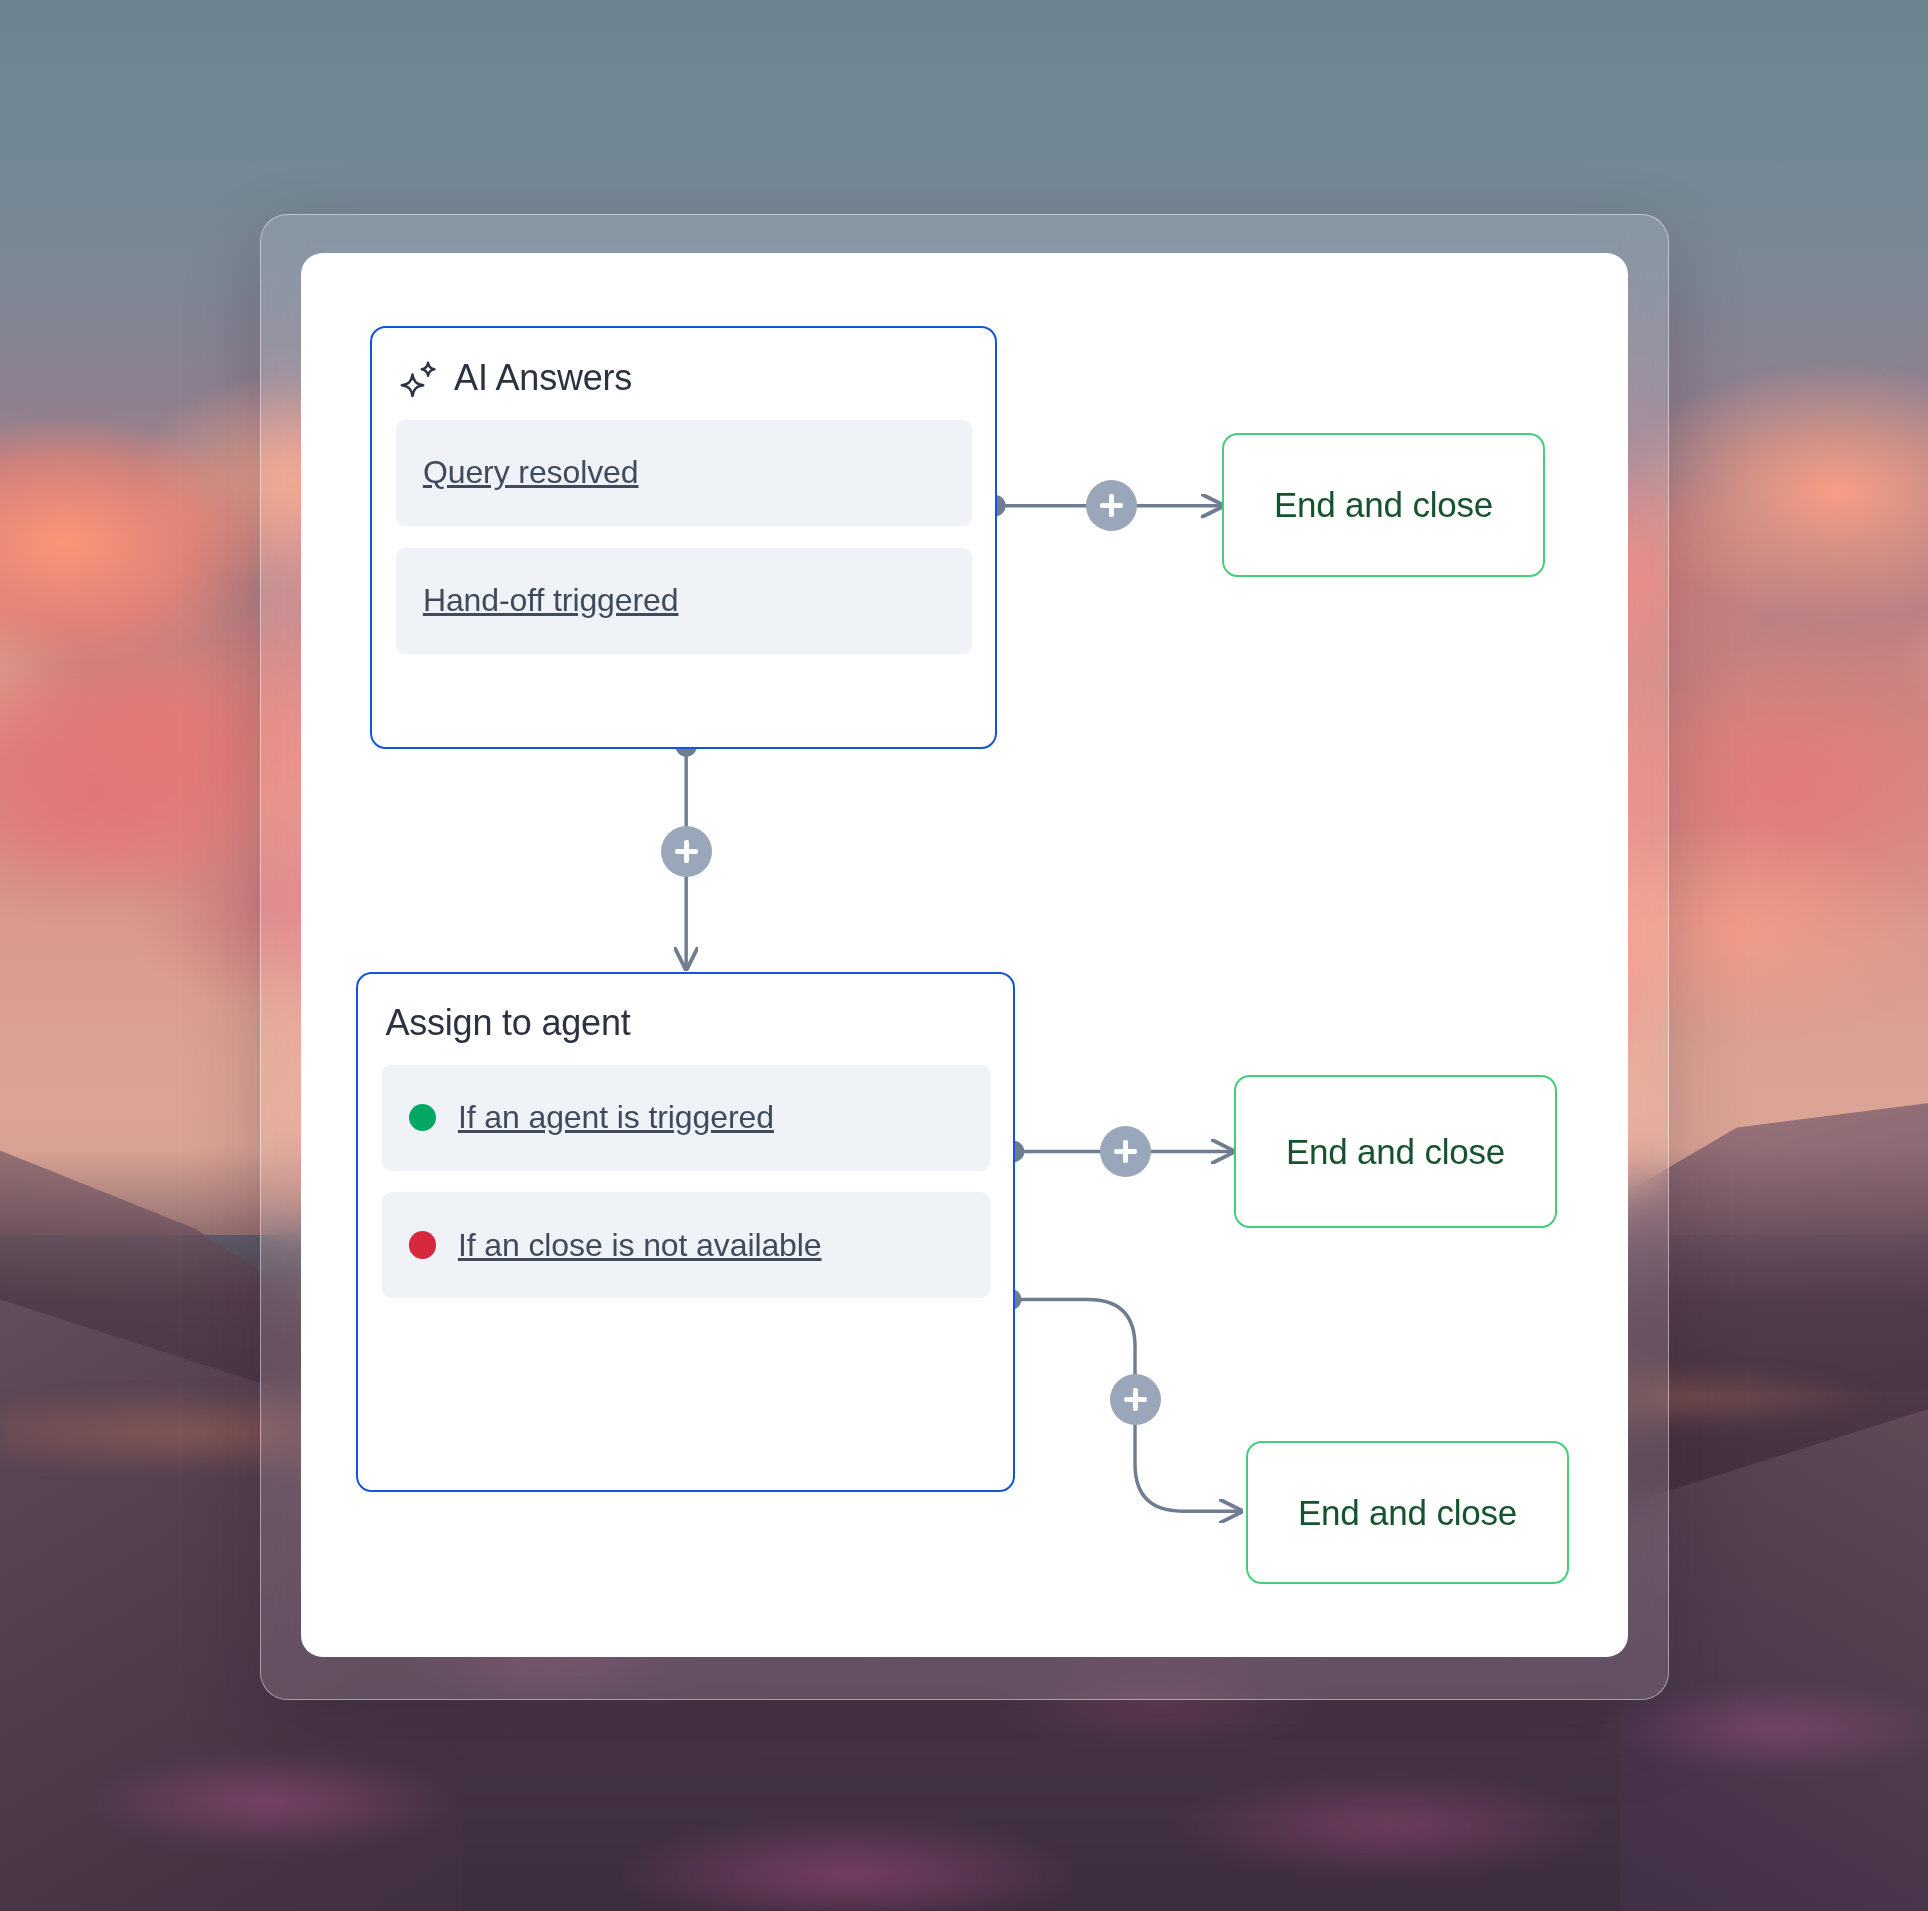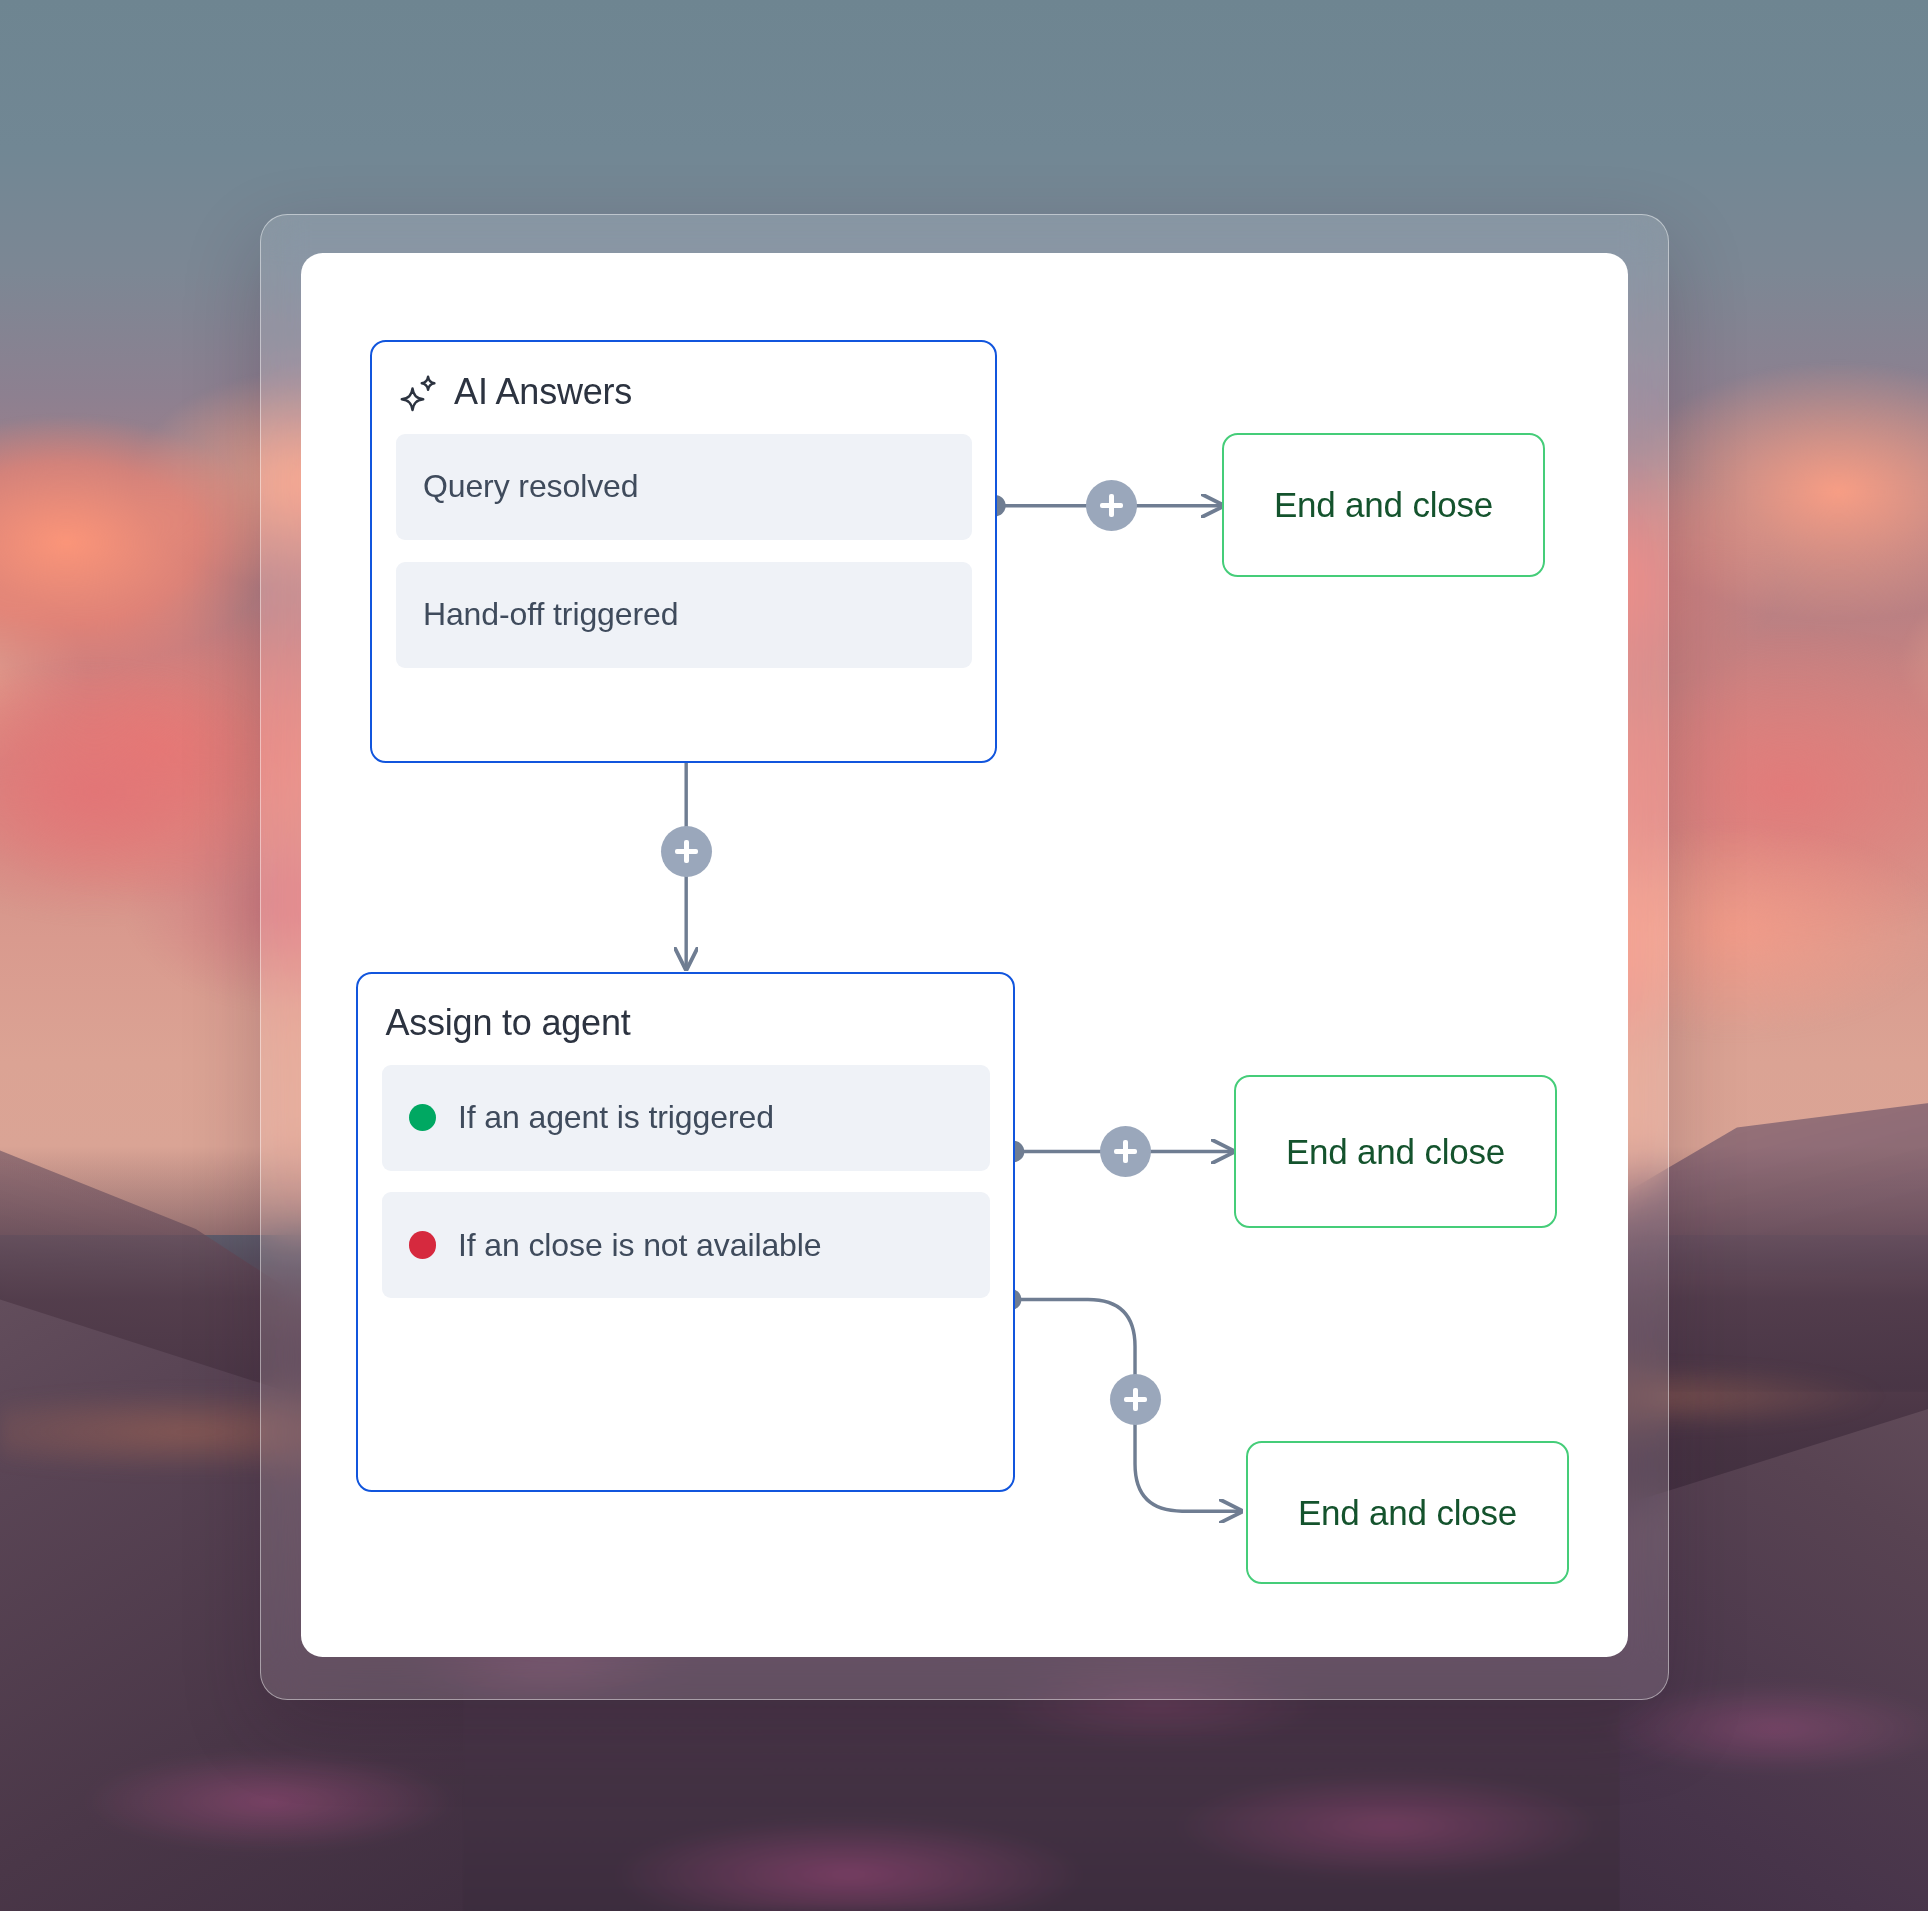--- a/index.html
+++ b/index.html
@@ -261,20 +261,21 @@
     background: #eff2f7;
     border-radius: 9px;
     height: 106px;
     display: flex;
     align-items: center;
     gap: 21.6px;
     padding: 0 27.4px;
     font-size: 32px;
     color: #3f4b5c;
     letter-spacing: -0.1px;
+    text-decoration: underline;
   }
 
   .status-dot {
     width: 27.4px; height: 27.4px;
     border-radius: 50%;
     flex: none;
   }
 
   .end-node {
     border: 2.9px solid #45cd79;
@@ -356,21 +357,21 @@
     <path d="M 1034 1175 L 1258 1175" stroke="#6f7d92" stroke-width="3.5" fill="none" marker-end="url(#arrow)"></path>
   </g>
 
   <g>
     <circle cx="1031" cy="1326" r="11" fill="#6f7d92"></circle>
     <path d="M 1031 1326 L 1110 1326 Q 1158 1326 1158 1374 L 1158 1494
              Q 1158 1542 1206 1542 L 1266 1542" stroke="#6f7d92" stroke-width="3.5" fill="none" stroke-linecap="round" marker-end="url(#arrow)"></path>
   </g>
 </svg>
 
-<div class="node branch-card" style="left:370px; top:340px; width:627px; height:423px;">
+<div class="node branch-card" style="left:370px; top:326px; width:627px; height:423px;">
 
   <div class="card-title">
     <span class="sparkle-icon">
       <svg viewBox="0 0 44 44" width="41" height="41" fill="none" stroke="#2c3340" stroke-width="2.6" stroke-linejoin="round">
         <path d="M14.5 16.5 C15.6 24.0 18.6 27.0 26.0 28.2
                  C18.6 29.4 15.6 32.4 14.5 39.8
                  C13.4 32.4 10.4 29.4 3.0 28.2
                  C10.4 27.0 13.4 24.0 14.5 16.5 Z"></path>
         <path d="M31.2 4.0 C31.9 8.6 33.6 10.3 38.0 11.0
                  C33.6 11.7 31.9 13.4 31.2 18.0

